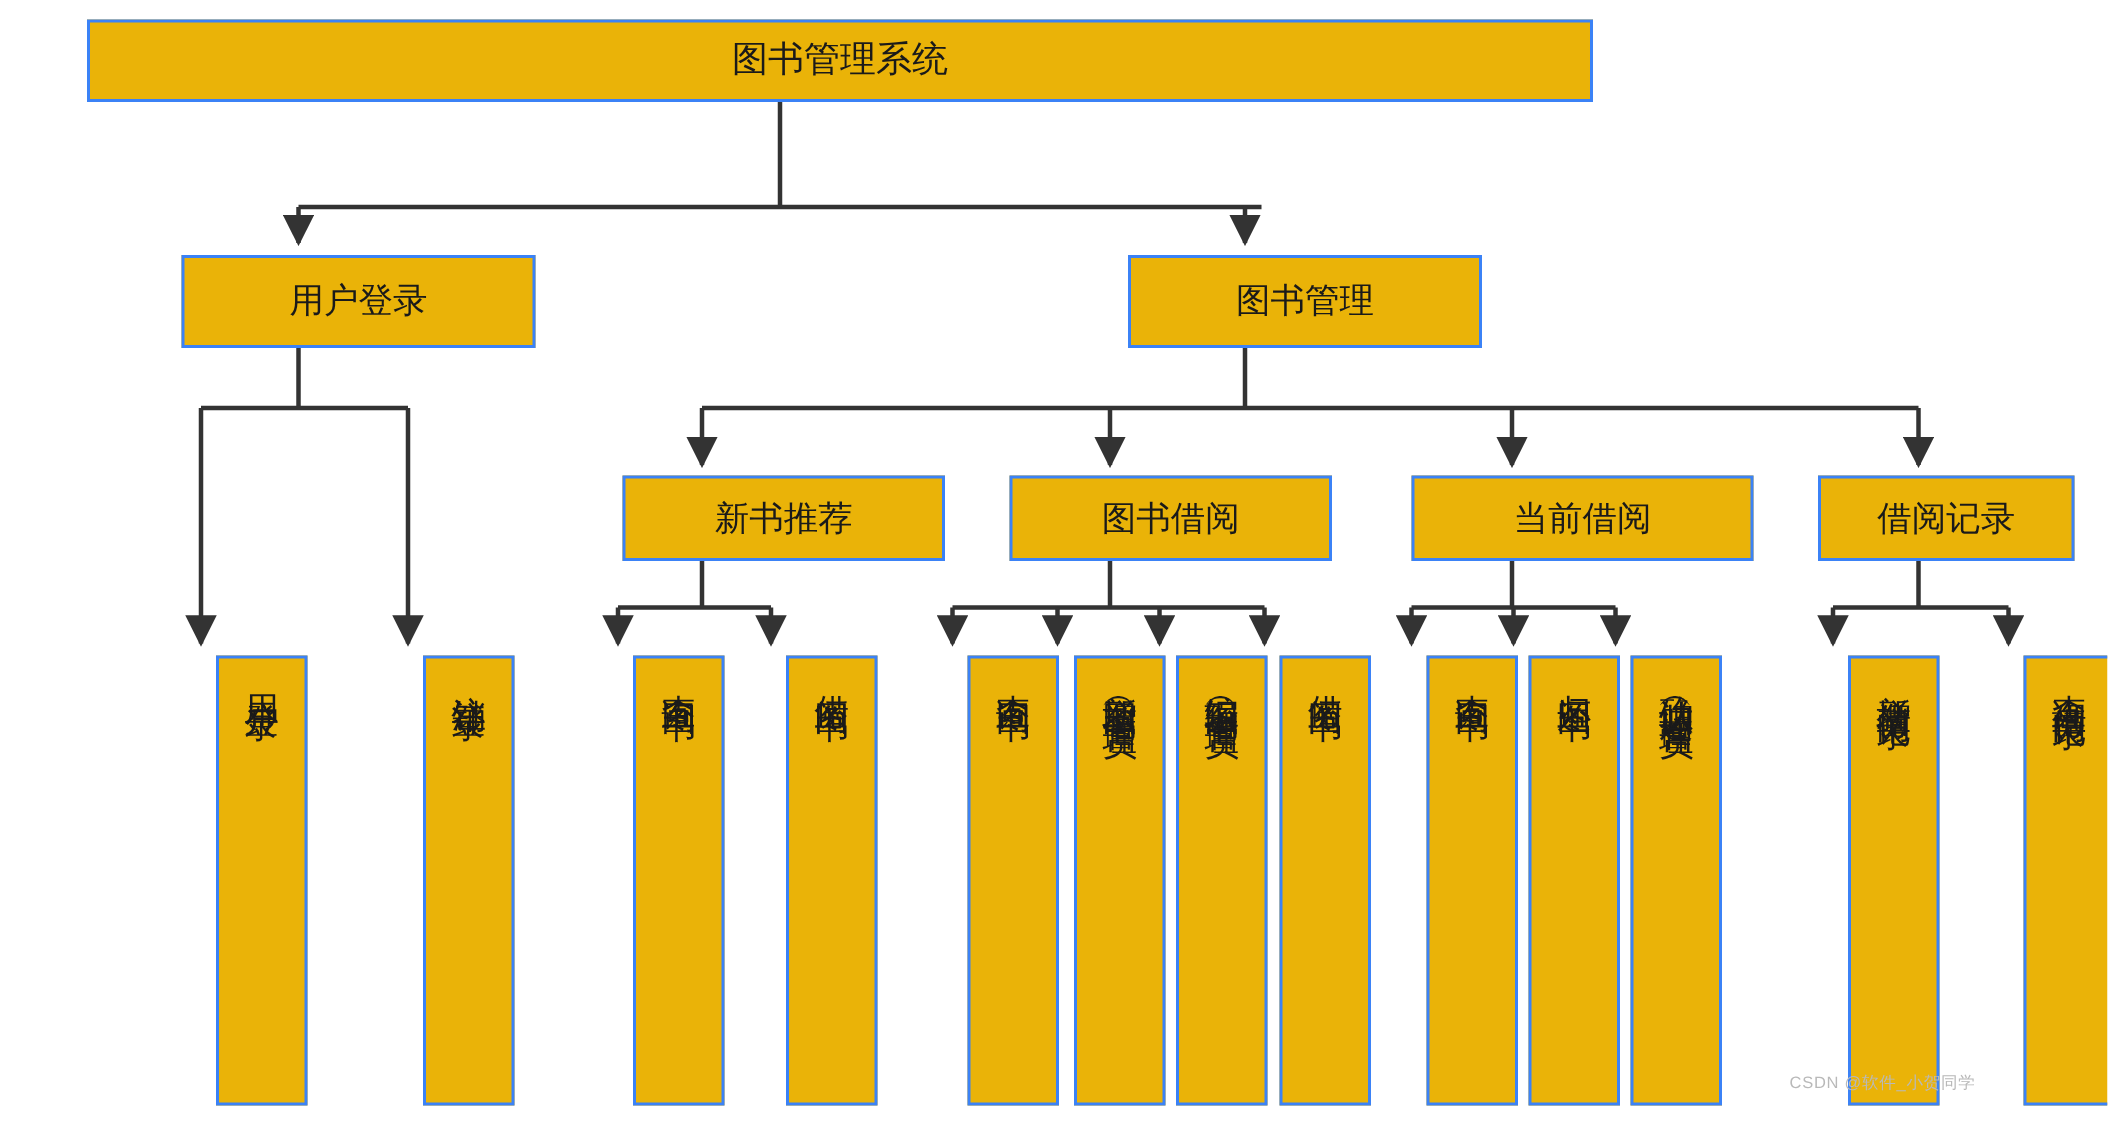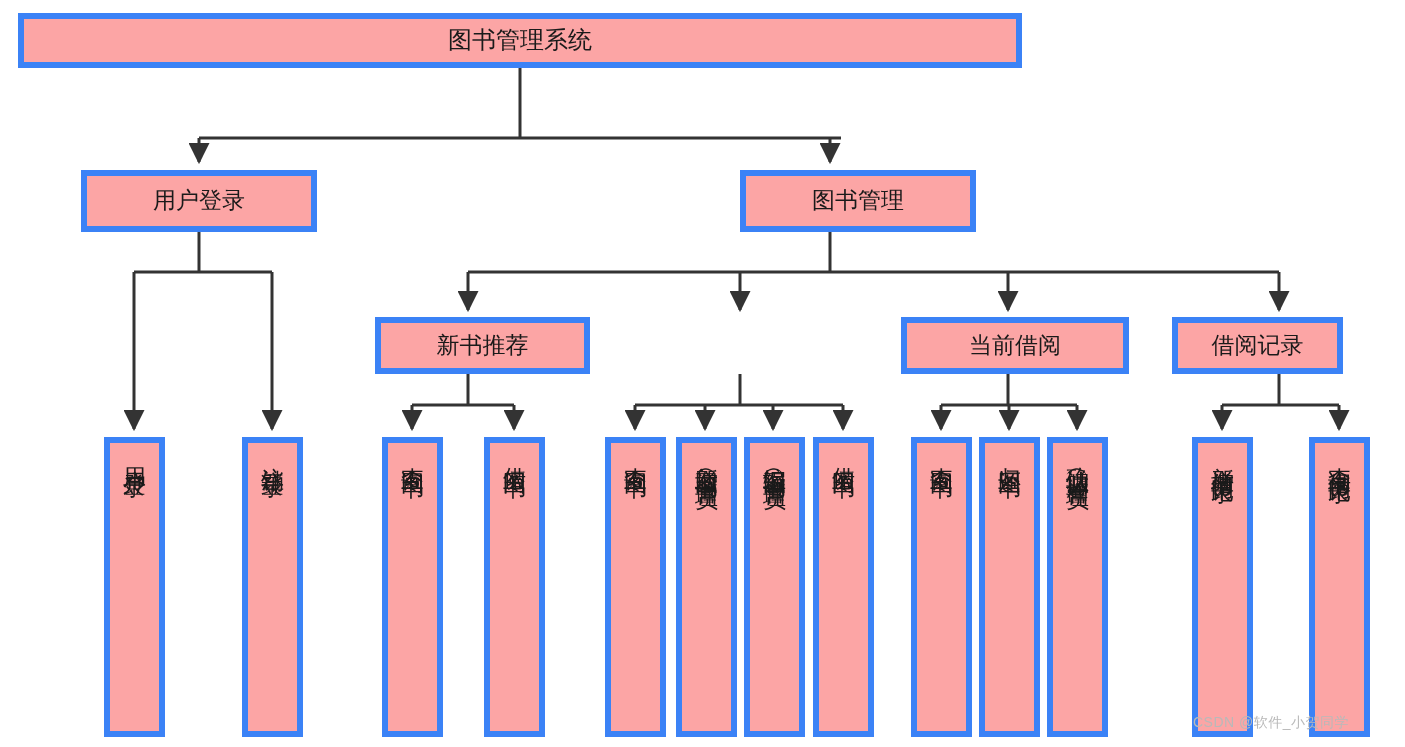--- a/index.html
+++ b/index.html
@@ -20,26 +20,27 @@
   svg#edges {
     position: absolute;
     left: 0;
     top: 0;
     width: 1405px;
     height: 747px;
   }
   .node {
     position: absolute;
     box-sizing: border-box;
-    border: 6px solid #3b82f6;
-    background: #fca5a5;
+    border: 2px solid #3b82f6;
+    background: #eab308;
     display: flex;
     align-items: center;
     justify-content: center;
     color: #1a1a1a;
+    margin-left: 40px;
   }
   .node-label {
     display: block;
     text-align: center;
     line-height: 1.18;
     white-space: pre;
   }
   .node.horizontal .node-label {
     writing-mode: horizontal-tb;
     font-size: 23px;
@@ -55,21 +56,21 @@
     font-size: 23px;
     letter-spacing: 3px;
   }
   .node.root .node-label {
     font-size: 24px;
   }
   .watermark {
     position: absolute;
     left: 1193px;
     top: 714px;
-    font-size: 14px;
+    font-size: 11px;
     color: #b9b9b9;
     white-space: nowrap;
     letter-spacing: 0.5px;
   }
 </style>
 </head>
 <body>
 
 <div id="diagram-root">
 
@@ -124,28 +125,31 @@
   </svg>
 
   <div class="node horizontal root" style="left:18px; top:13px; width:1004px; height:55px;">
     <span class="node-label">图书管理系统</span>
   </div>
 
   <div class="node horizontal" style="left:81px; top:170px; width:236px; height:62px;">
     <span class="node-label">用户登录</span>
   </div>
 
-  <div class="node horizontal" style="left:740px; top:170px; width:236px; height:62px;">
+  <div class="node horizontal" style="left:712px; top:170px; width:236px; height:62px;">
     <span class="node-label">图书管理</span>
   </div>
 
   <div class="node horizontal" style="left:375px; top:317px; width:215px; height:57px;">
     <span class="node-label">新书推荐</span>
   </div>
 
+  <div class="node horizontal" style="left:633px; top:317px; width:215px; height:57px;">
+    <span class="node-label">图书借阅</span>
+  </div>
 
   <div class="node horizontal" style="left:901px; top:317px; width:228px; height:57px;">
     <span class="node-label">当前借阅</span>
   </div>
 
   <div class="node horizontal" style="left:1172px; top:317px; width:171px; height:57px;">
     <span class="node-label">借阅记录</span>
   </div>
 
   <div class="node vertical" style="left:104px; top:437px; width:61px; height:300px;">

